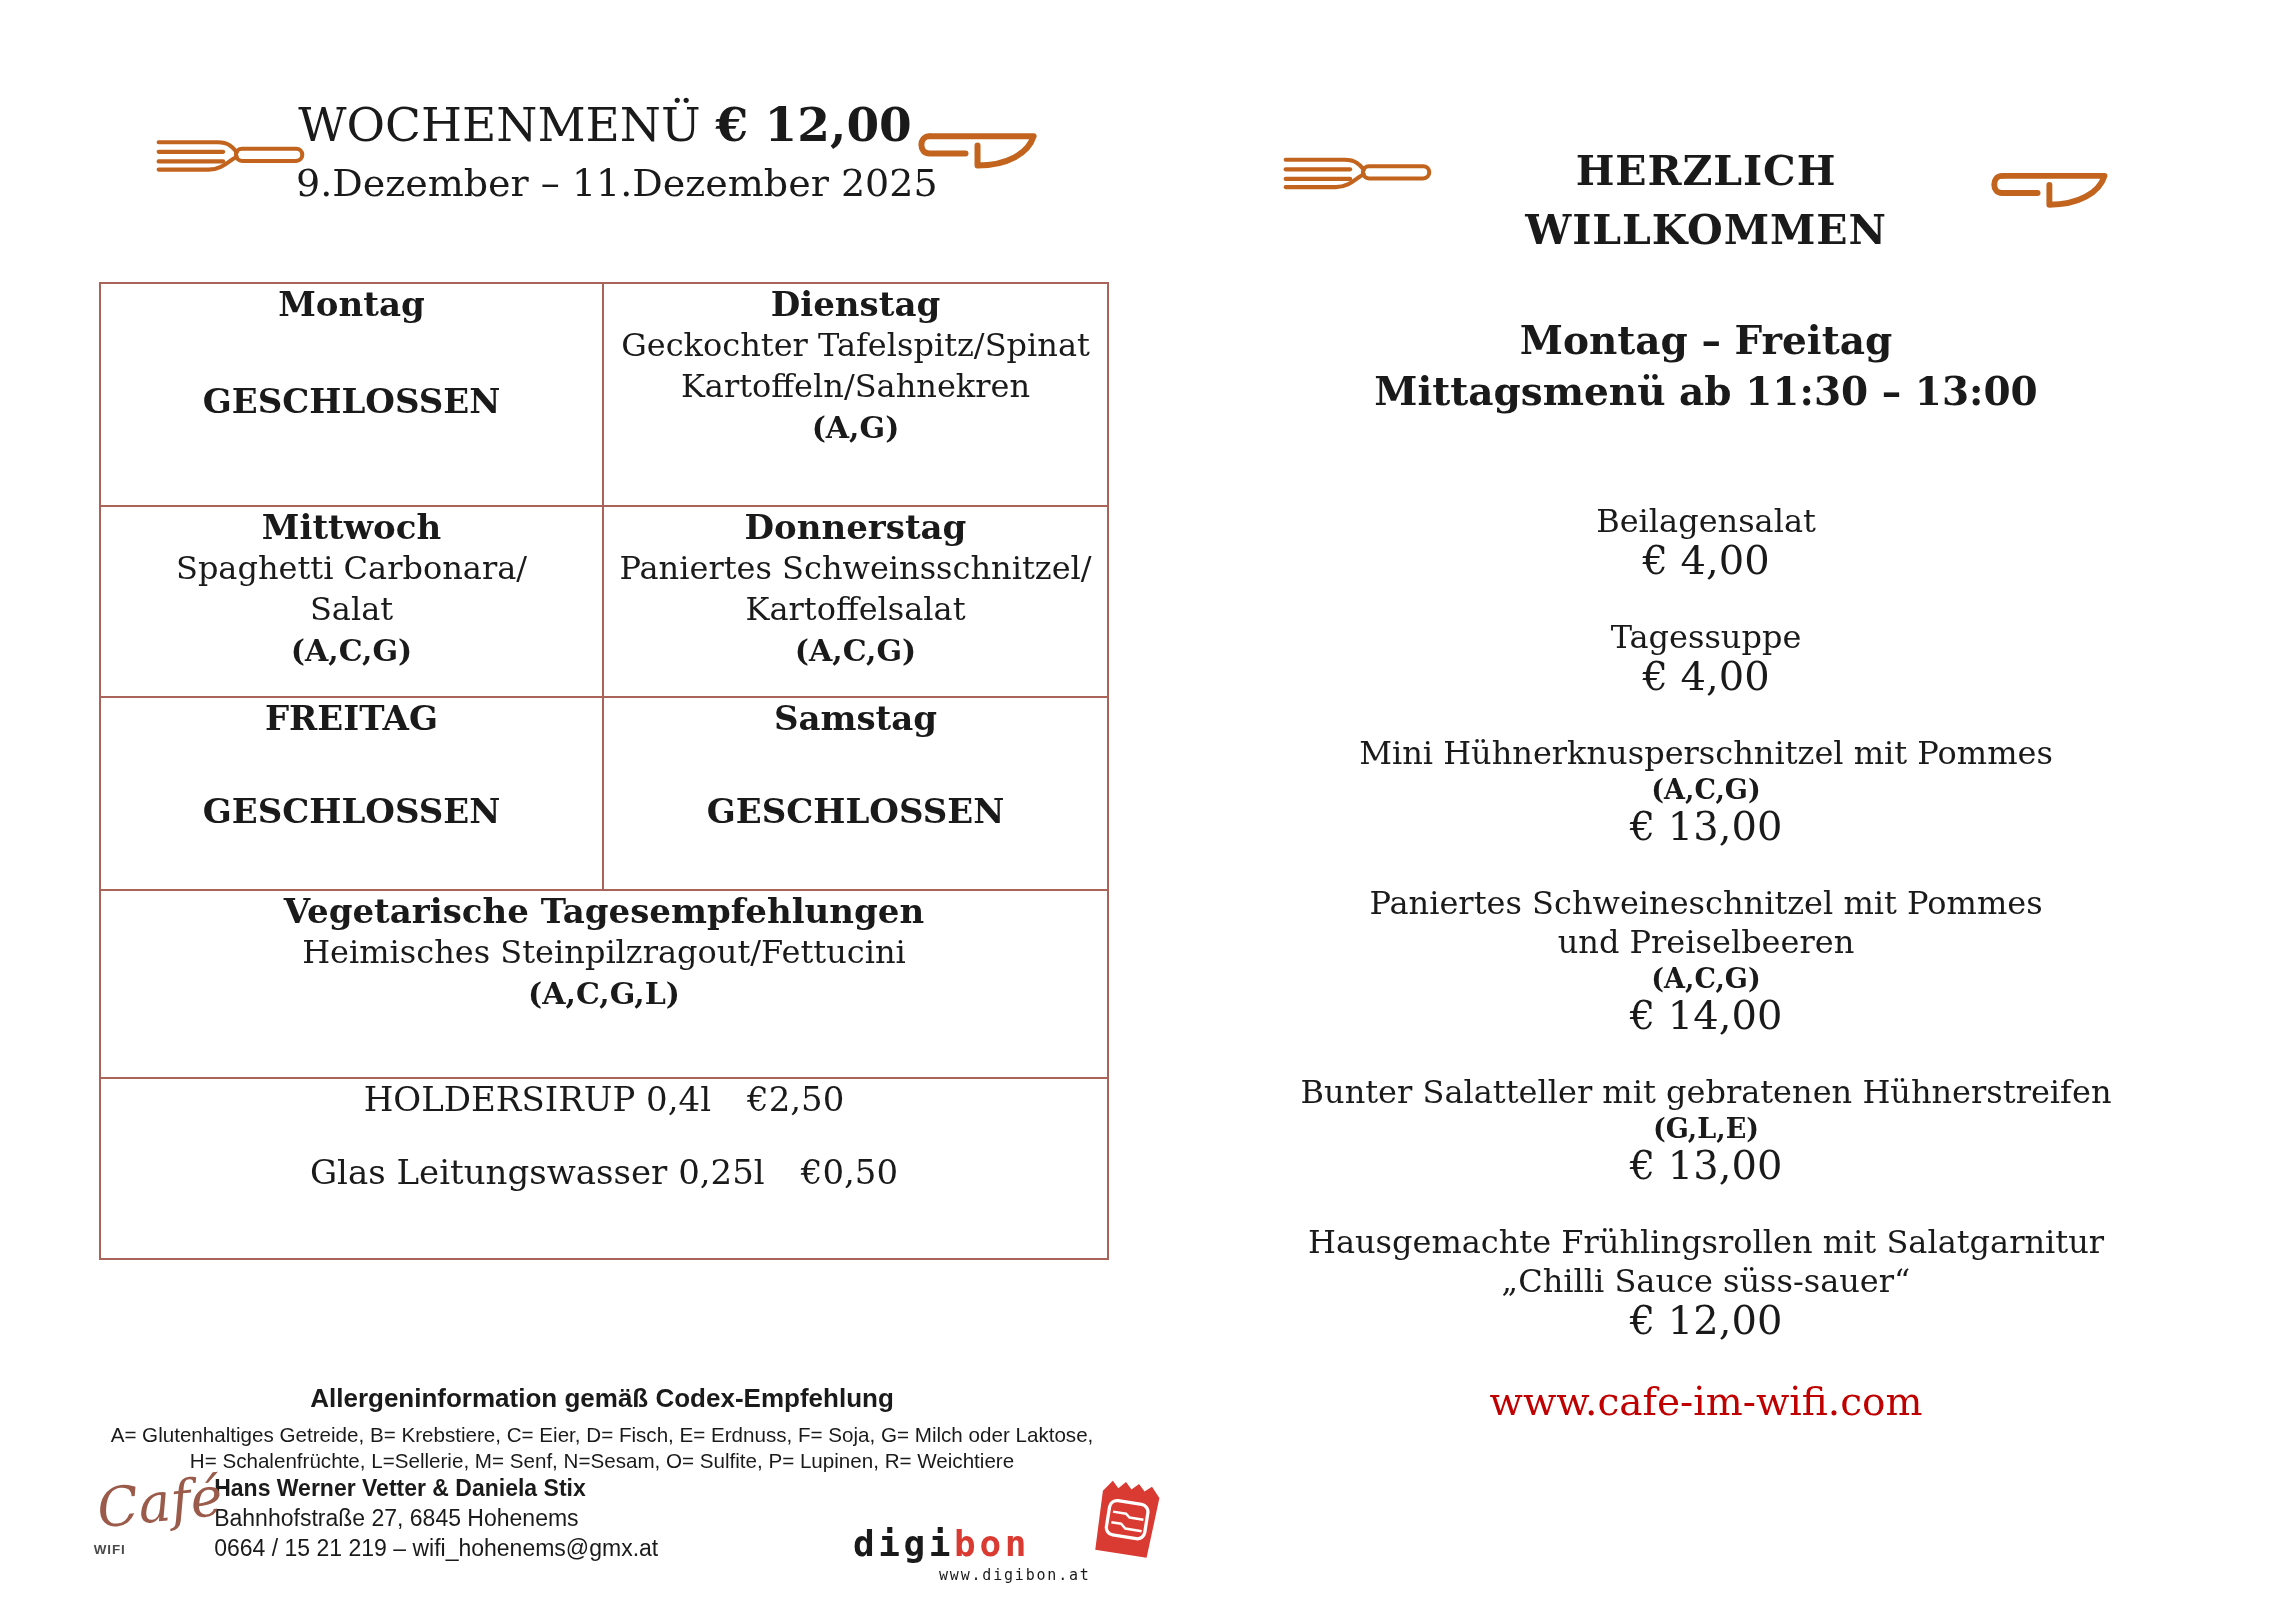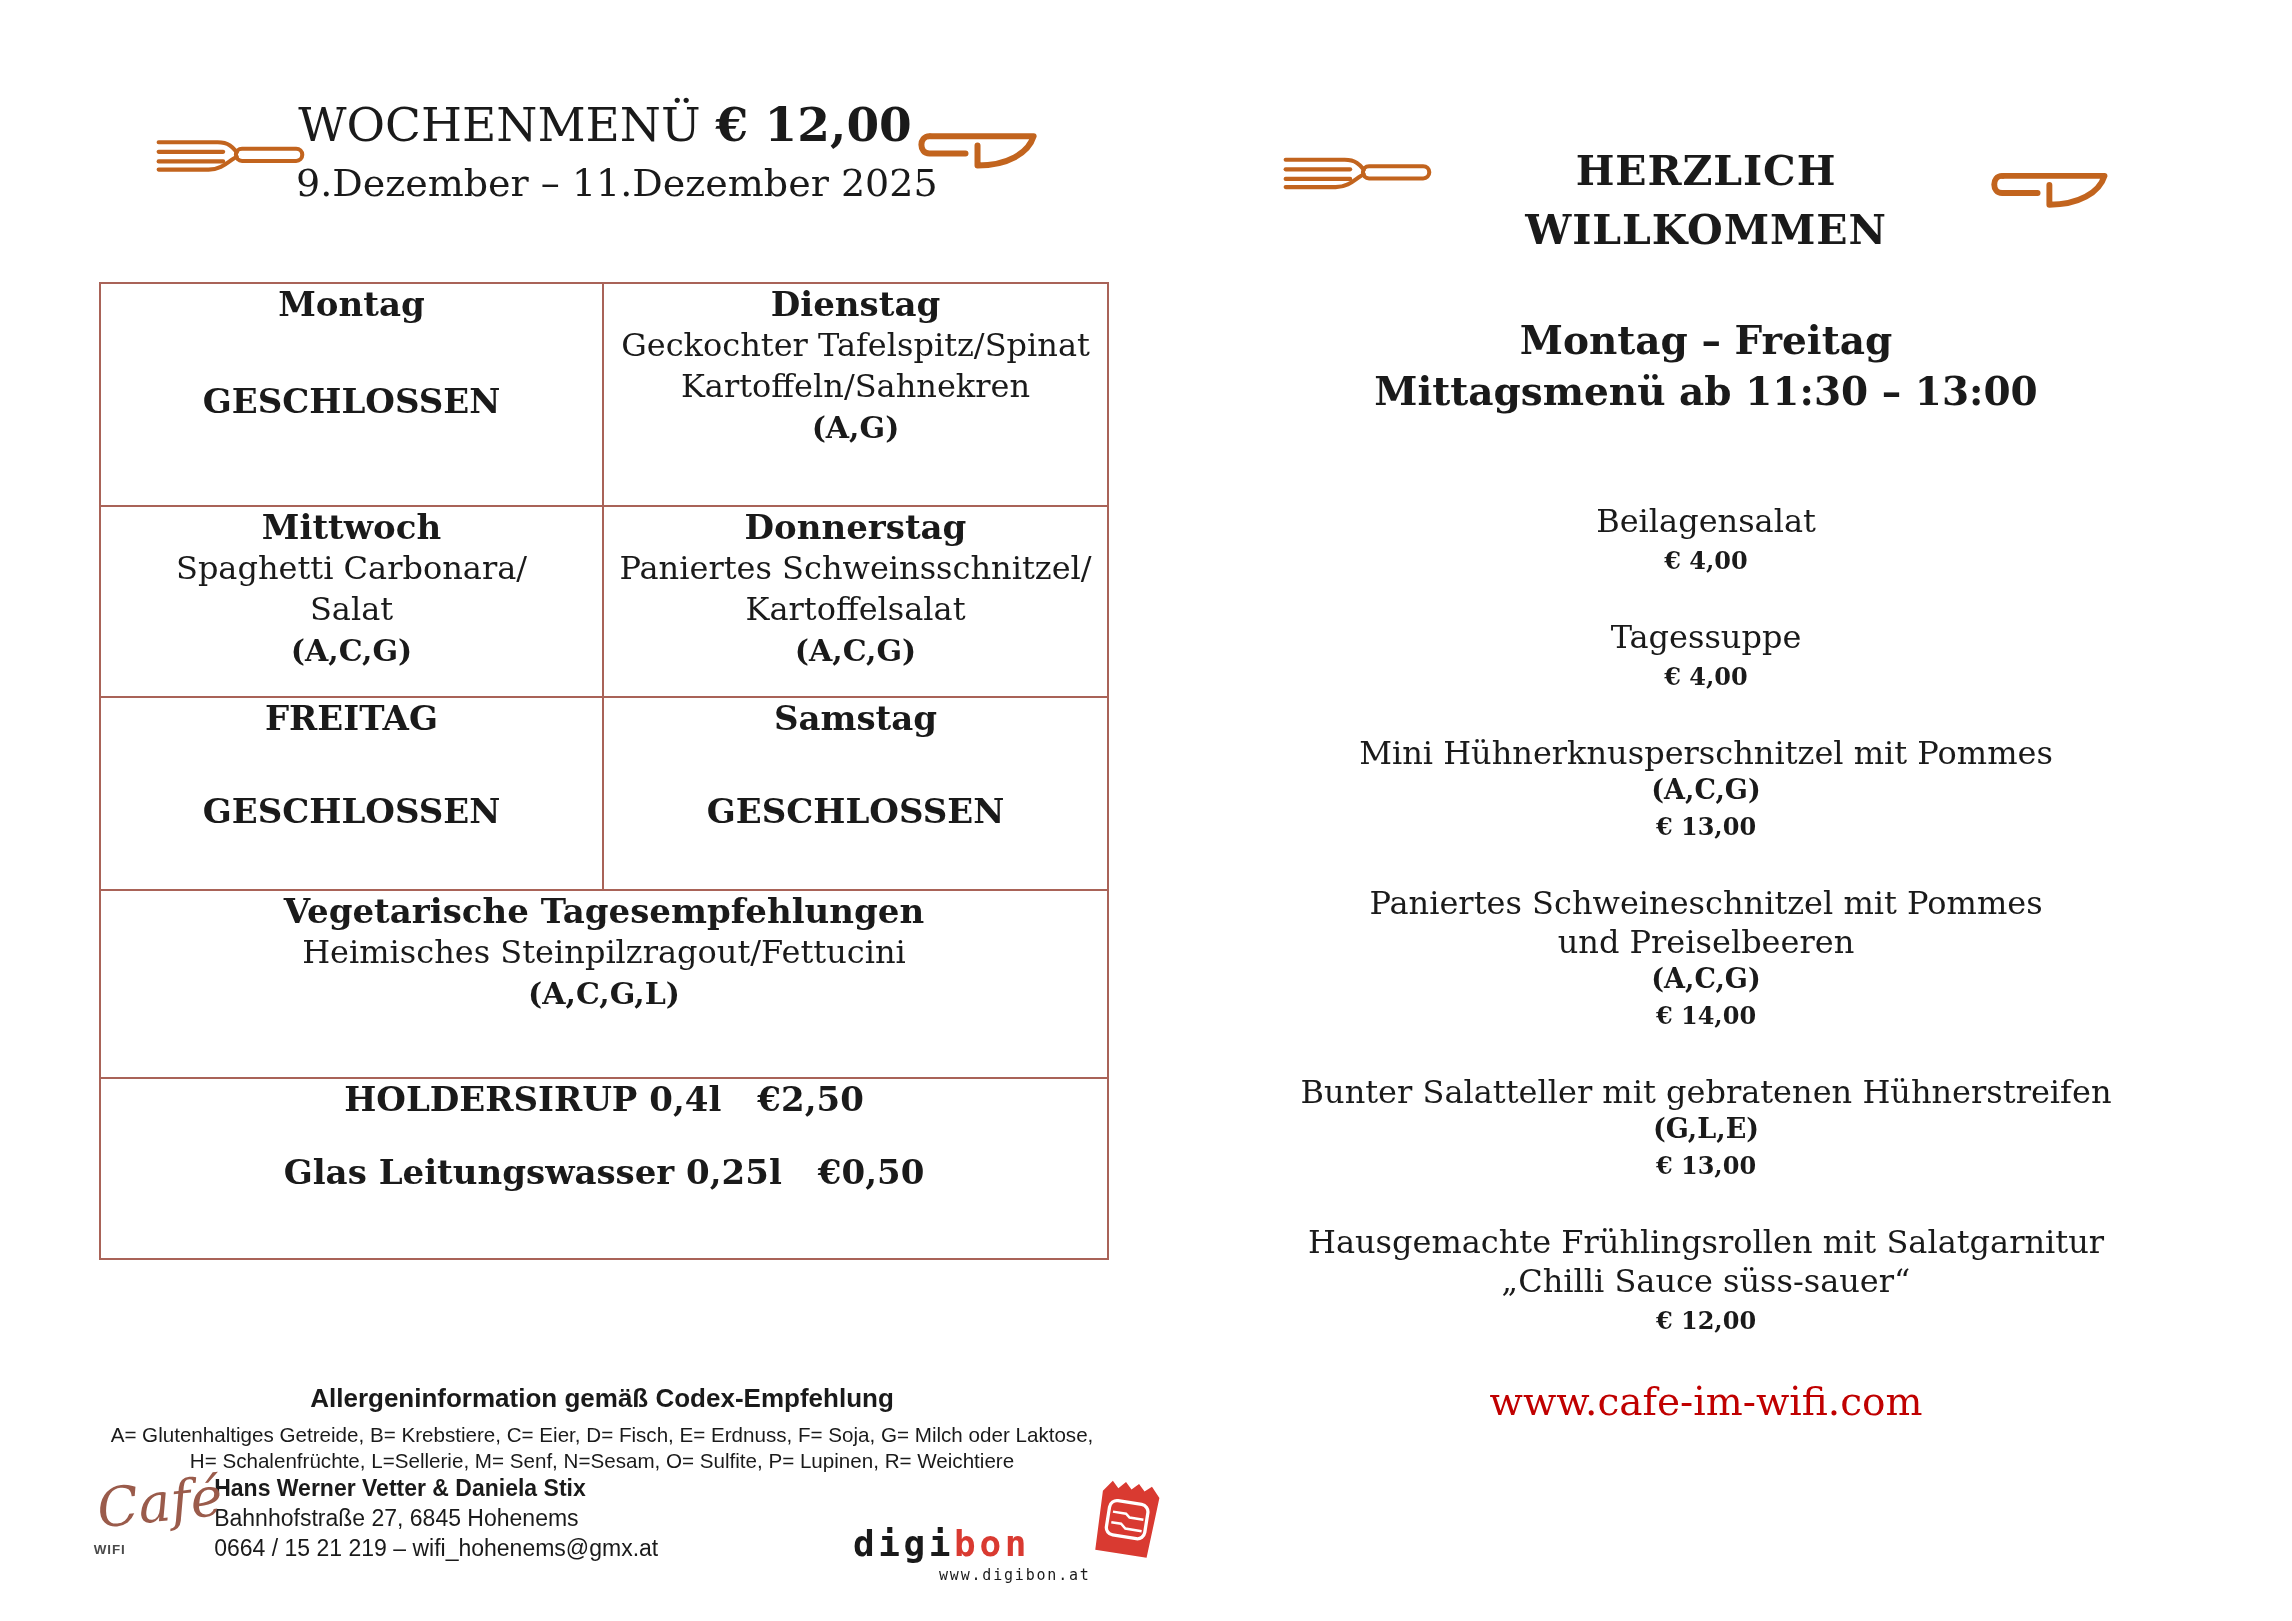--- a/index.html
+++ b/index.html
@@ -30,21 +30,21 @@
               align-items:center;text-align:center}
   .trow .cell:first-child{border-right:2.7px solid var(--tbl)}
   .trow.full .cell{width:100%;border-right:none}
   .r1{height:221px}.r2{height:191px}.r3{height:193px}.r4{height:188px}.r5{height:181px}
   .dayname{font-weight:bold;font-size:34px;line-height:41px}
   .dish{font-size:32px;line-height:41px}
   .alg{font-weight:bold;font-size:30px;line-height:41px}
   .closed{font-weight:bold;font-size:34px;line-height:41px}
   .gap58{margin-bottom:52px}
   .gap62{margin-bottom:56px}
-  .drinkline{display:flex;gap:36px;font-weight:bold;font-size:34px;line-height:41px}
+  .drinkline{display:flex;gap:36px;font-weight:normal;font-size:34px;line-height:41px}
   .drinkline + .drinkline{margin-top:32px}
 
   
   .allergy{position:absolute;left:45px;top:1385px;width:1114px;text-align:center;
            font-family:"Liberation Sans","DejaVu Sans",sans-serif;font-size:20.6px;line-height:26px}
   .allergy .atitle{font-weight:bold;font-size:26px;margin-bottom:11px}
 
   .contact{position:absolute;left:92px;top:1469px;display:flex}
   .cafelogo{position:relative;width:115px;height:125px}
   .cafelogo .script{position:absolute;left:5.4px;top:1.8px;font-style:italic;font-size:54px;
@@ -64,21 +64,21 @@
 
   
   .rwelcome{position:absolute;left:1415px;top:142px;width:582px;text-align:center;
             font-weight:bold;font-size:41px;line-height:59px;letter-spacing:0.9px}
   .rhours{position:absolute;left:1182px;top:315px;width:1048px;text-align:center;
           font-weight:bold;font-size:39px;line-height:51px}
   .ritems{position:absolute;left:1164px;top:502px;width:1084px;text-align:center}
   .ritem{margin-bottom:38px}
   .ritem .name{font-size:32px;line-height:39px}
   .ritem .ralg{font-weight:bold;font-size:27px;line-height:34px}
-  .ritem .price{font-weight:bold;font-size:24px;line-height:39px}
+  .ritem .price{font-weight:normal;font-size:40px;line-height:39px}
   .website{display:inline-block;font-size:39px;line-height:47px;color:var(--link_red);
            text-decoration:none}
 </style>
 </head>
 <body>
 
 <div class="page">
 
   <svg class="fork-svg" style="left:155px;top:136px" width="150" height="39" viewBox="0 0 330 80">
     <g fill="none" stroke="currentColor" stroke-width="9" stroke-linecap="round">

